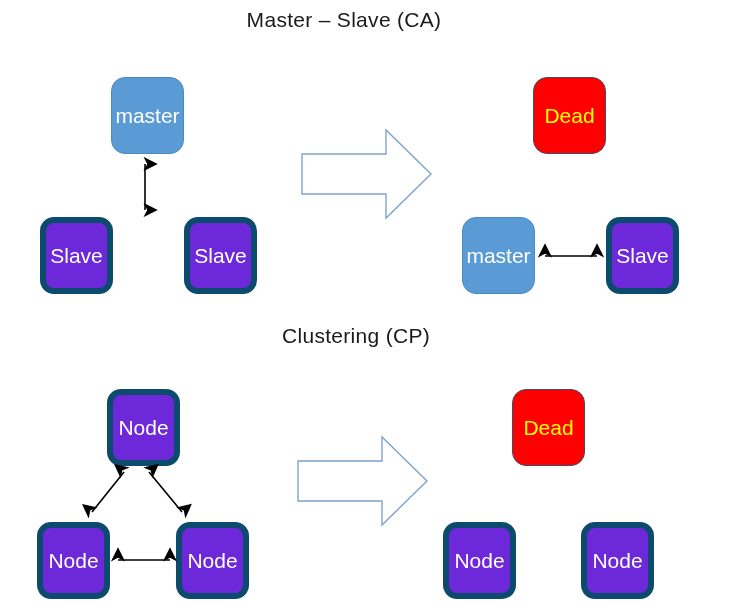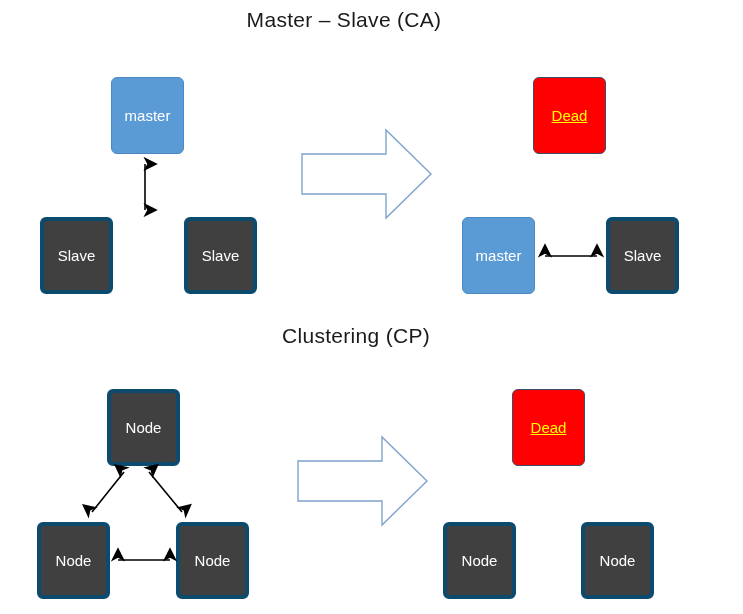--- a/index.html
+++ b/index.html
@@ -23,45 +23,44 @@
     text-align: center;
     color: #1a1a1a;
     font-size: 21px;
     font-weight: 400;
     letter-spacing: 0.3px;
     white-space: nowrap;
     font-family: "Liberation Sans", sans-serif;
   }
   .node-box {
     position: absolute;
-    border-radius: 6px;
+    border-radius: 14px;
     display: flex;
     align-items: center;
     justify-content: center;
-    font-size: 15px;
+    font-size: 21px;
     font-weight: 400;
     color: #ffffff;
     box-sizing: border-box;
     font-family: "Liberation Sans", sans-serif;
     user-select: none;
   }
   .node-box.blue {
     background: #5B9BD5;
     border: 1px solid #4A8AC4;
   }
   .node-box.green {
-    background: #404040;
-    border: 4px solid #0c4a6e;
+    background: #6d28d9;
+    border: 6px solid #0c4a6e;
     text-align: right;
   }
   .node-box.red {
     background: #FF0000;
     border: 1px solid #3B4E6B;
     color: #FFFF00;
-    text-decoration: underline;
   }
   .arrow-svg {
     position: absolute;
     overflow: visible;
     pointer-events: none;
   }
   .block-arrow {
     position: absolute;
   }
 </style>

